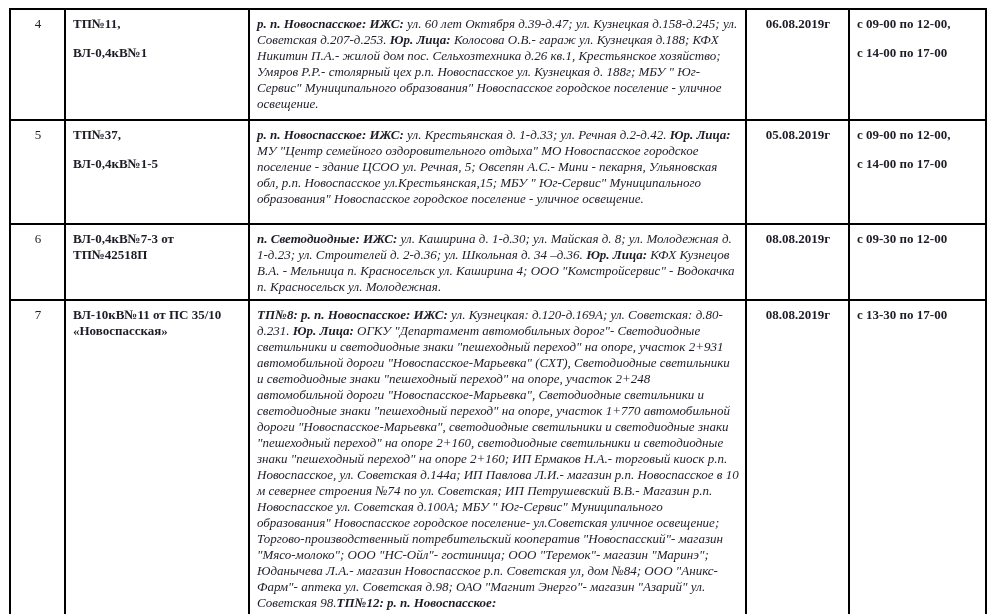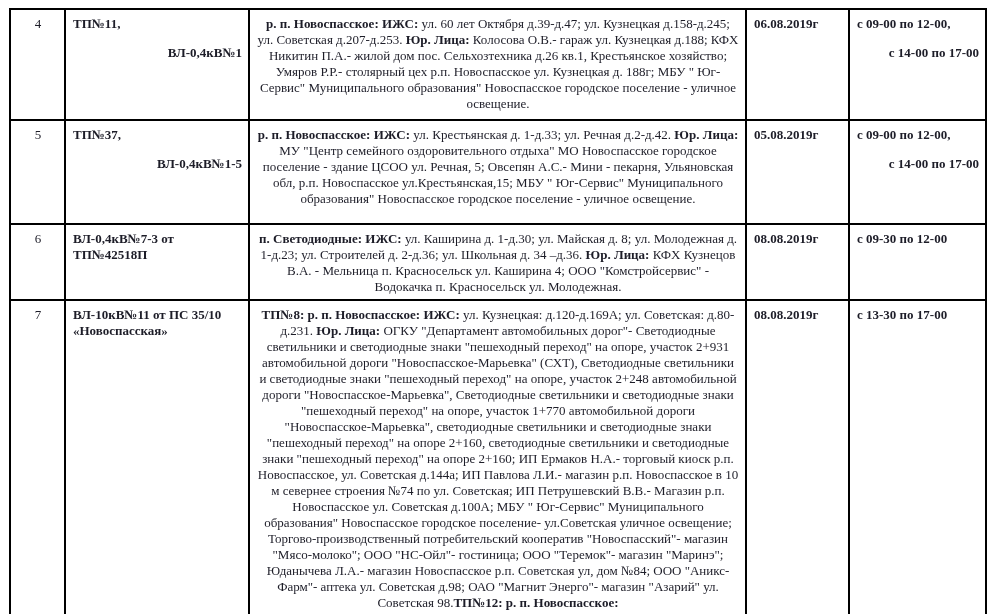--- a/index.html
+++ b/index.html
@@ -44,34 +44,35 @@
   }
   td.c-line {
     font-weight: bold;
     padding-left: 10px;
     padding-top: 7px;
     margin-left: 8px;
   }
   td.c-addr {
     padding-left: 8px;
     padding-right: 5px;
-    text-align: center;
+    text-align: left;
+    font-style: italic;
   }
   td.c-addr b { font-weight: bold; }
   td.c-date {
-    text-align: left;
+    text-align: center;
     font-weight: bold;
     padding-top: 7px;
   }
   td.c-time {
     font-weight: bold;
     padding-left: 9px;
     padding-top: 7px;
   }
-  .para + .para { margin-top: 13px; text-align: right; }
+  .para + .para { margin-top: 13px; }
 </style>
 </head>
 <body>
 
 <div class="page">
   <table class="schedule">
     <colgroup>
       <col style="width:55px">
       <col style="width:184px">
       <col style="width:497px">

